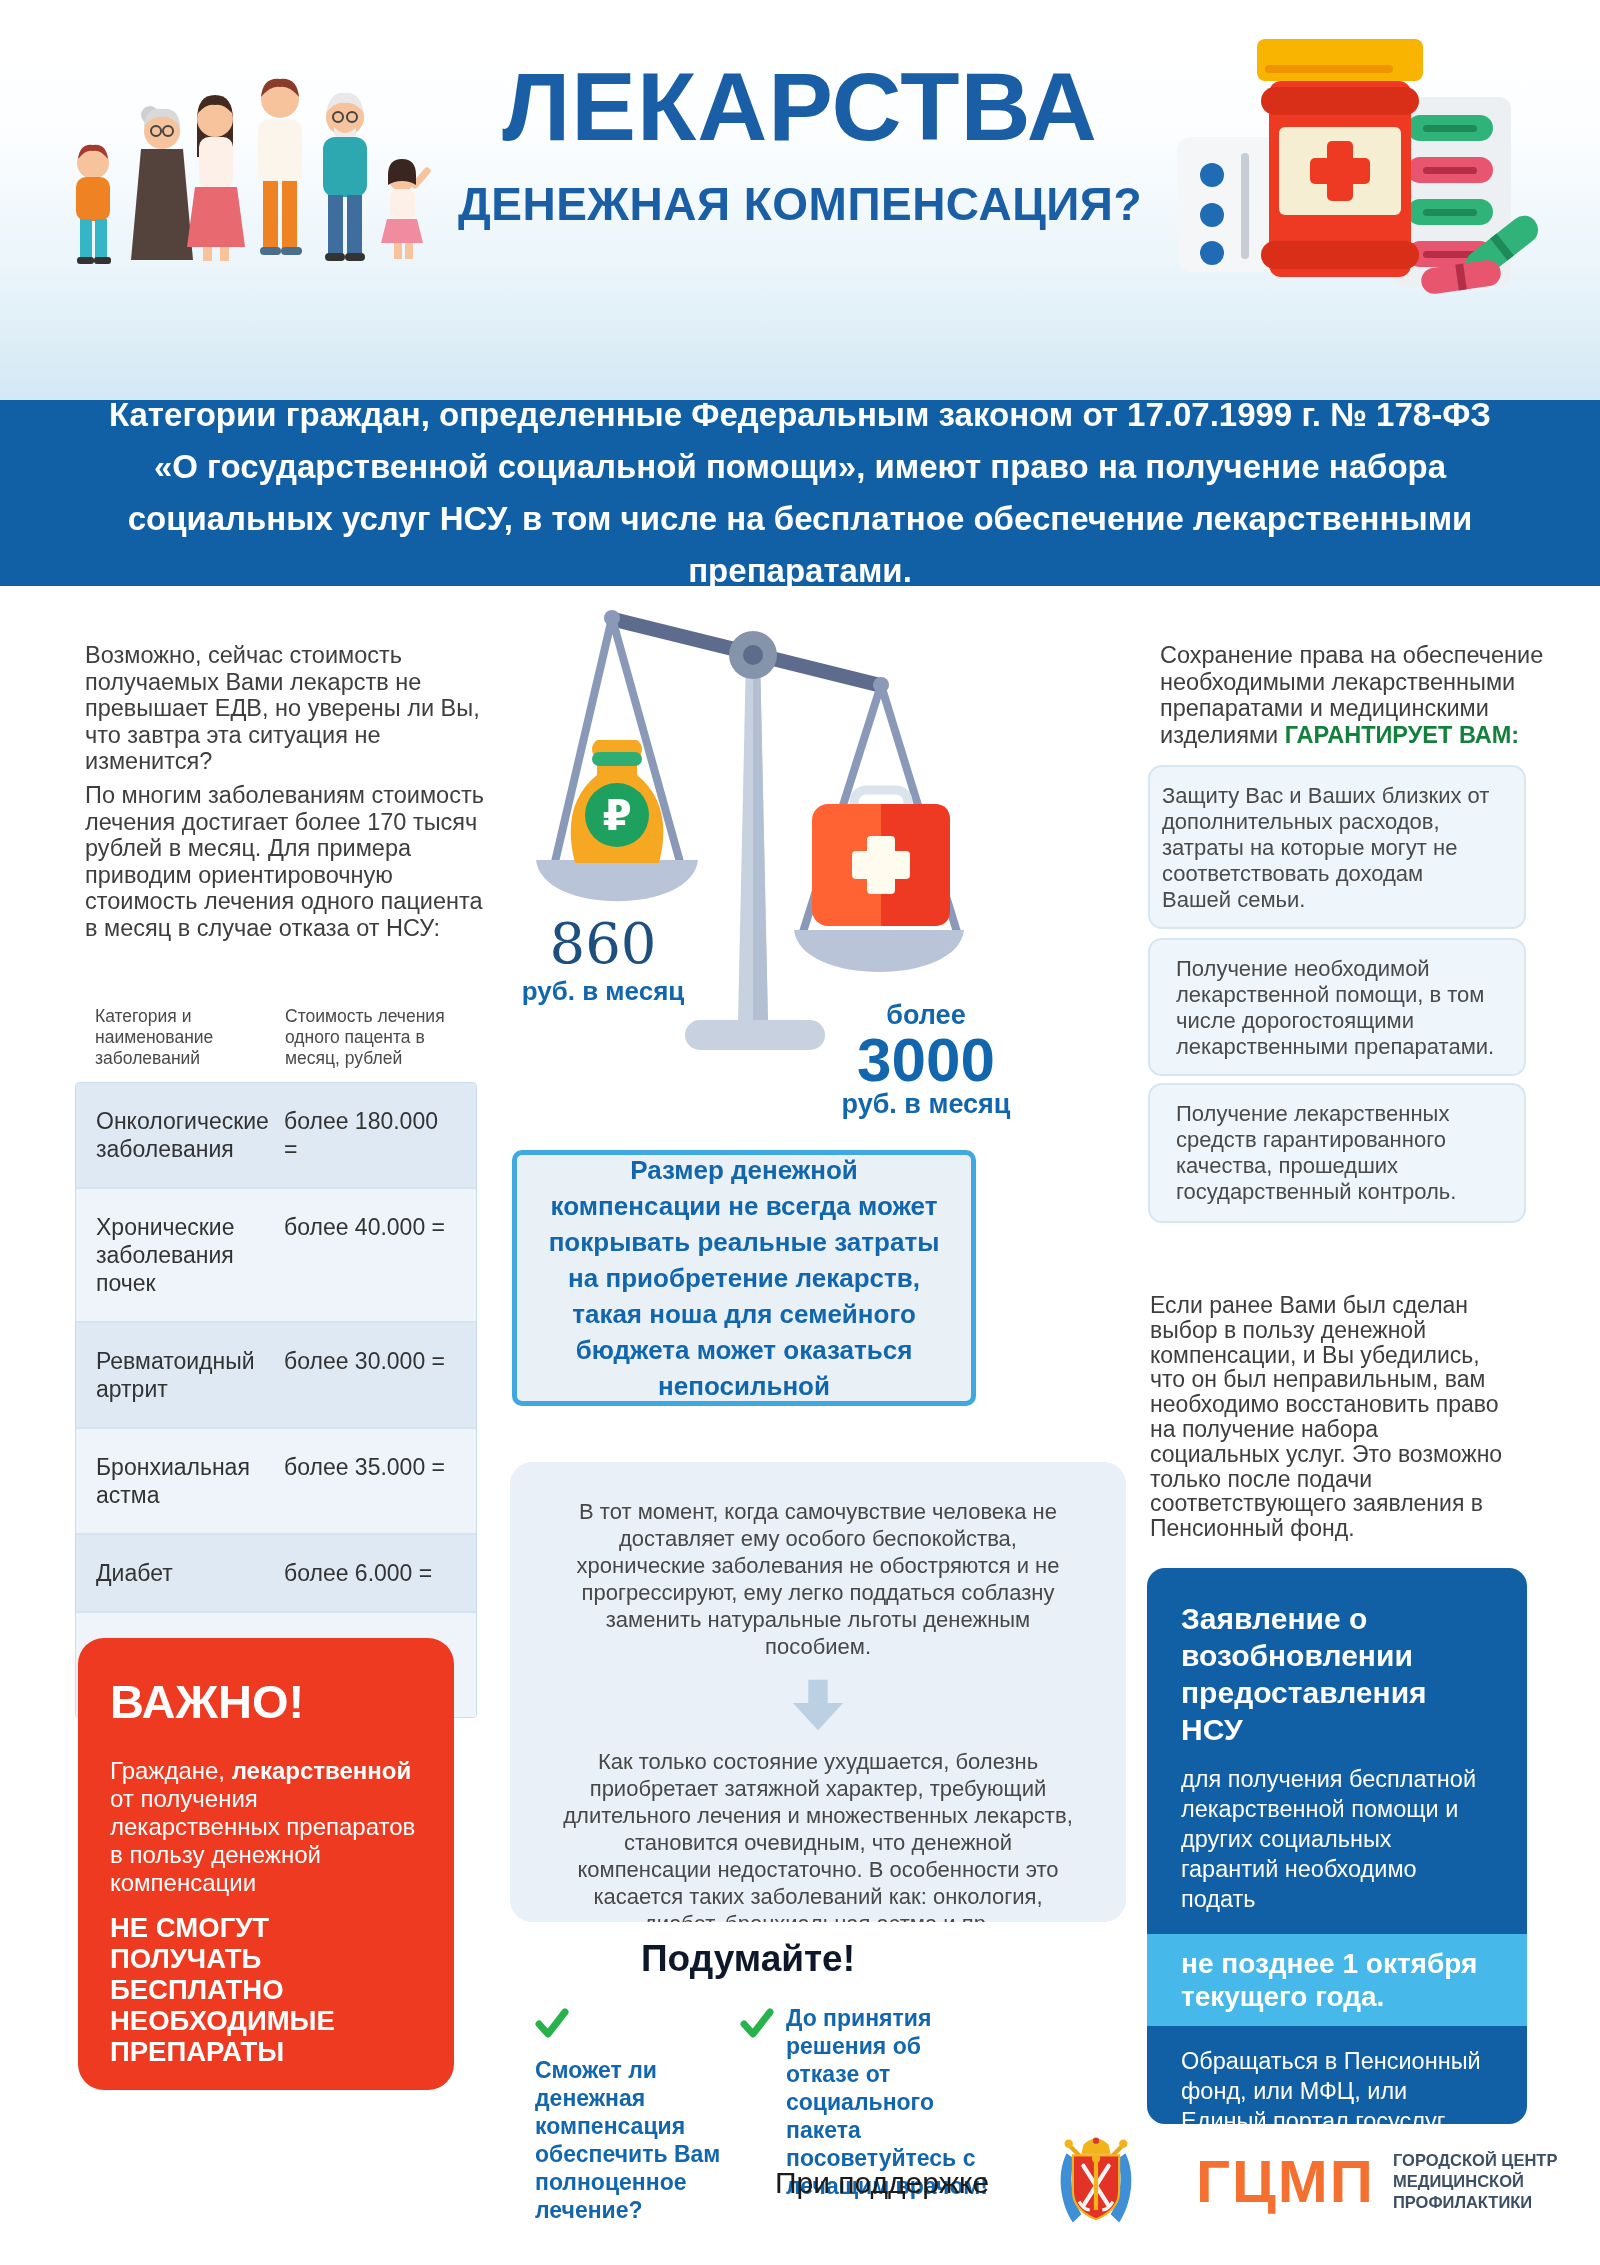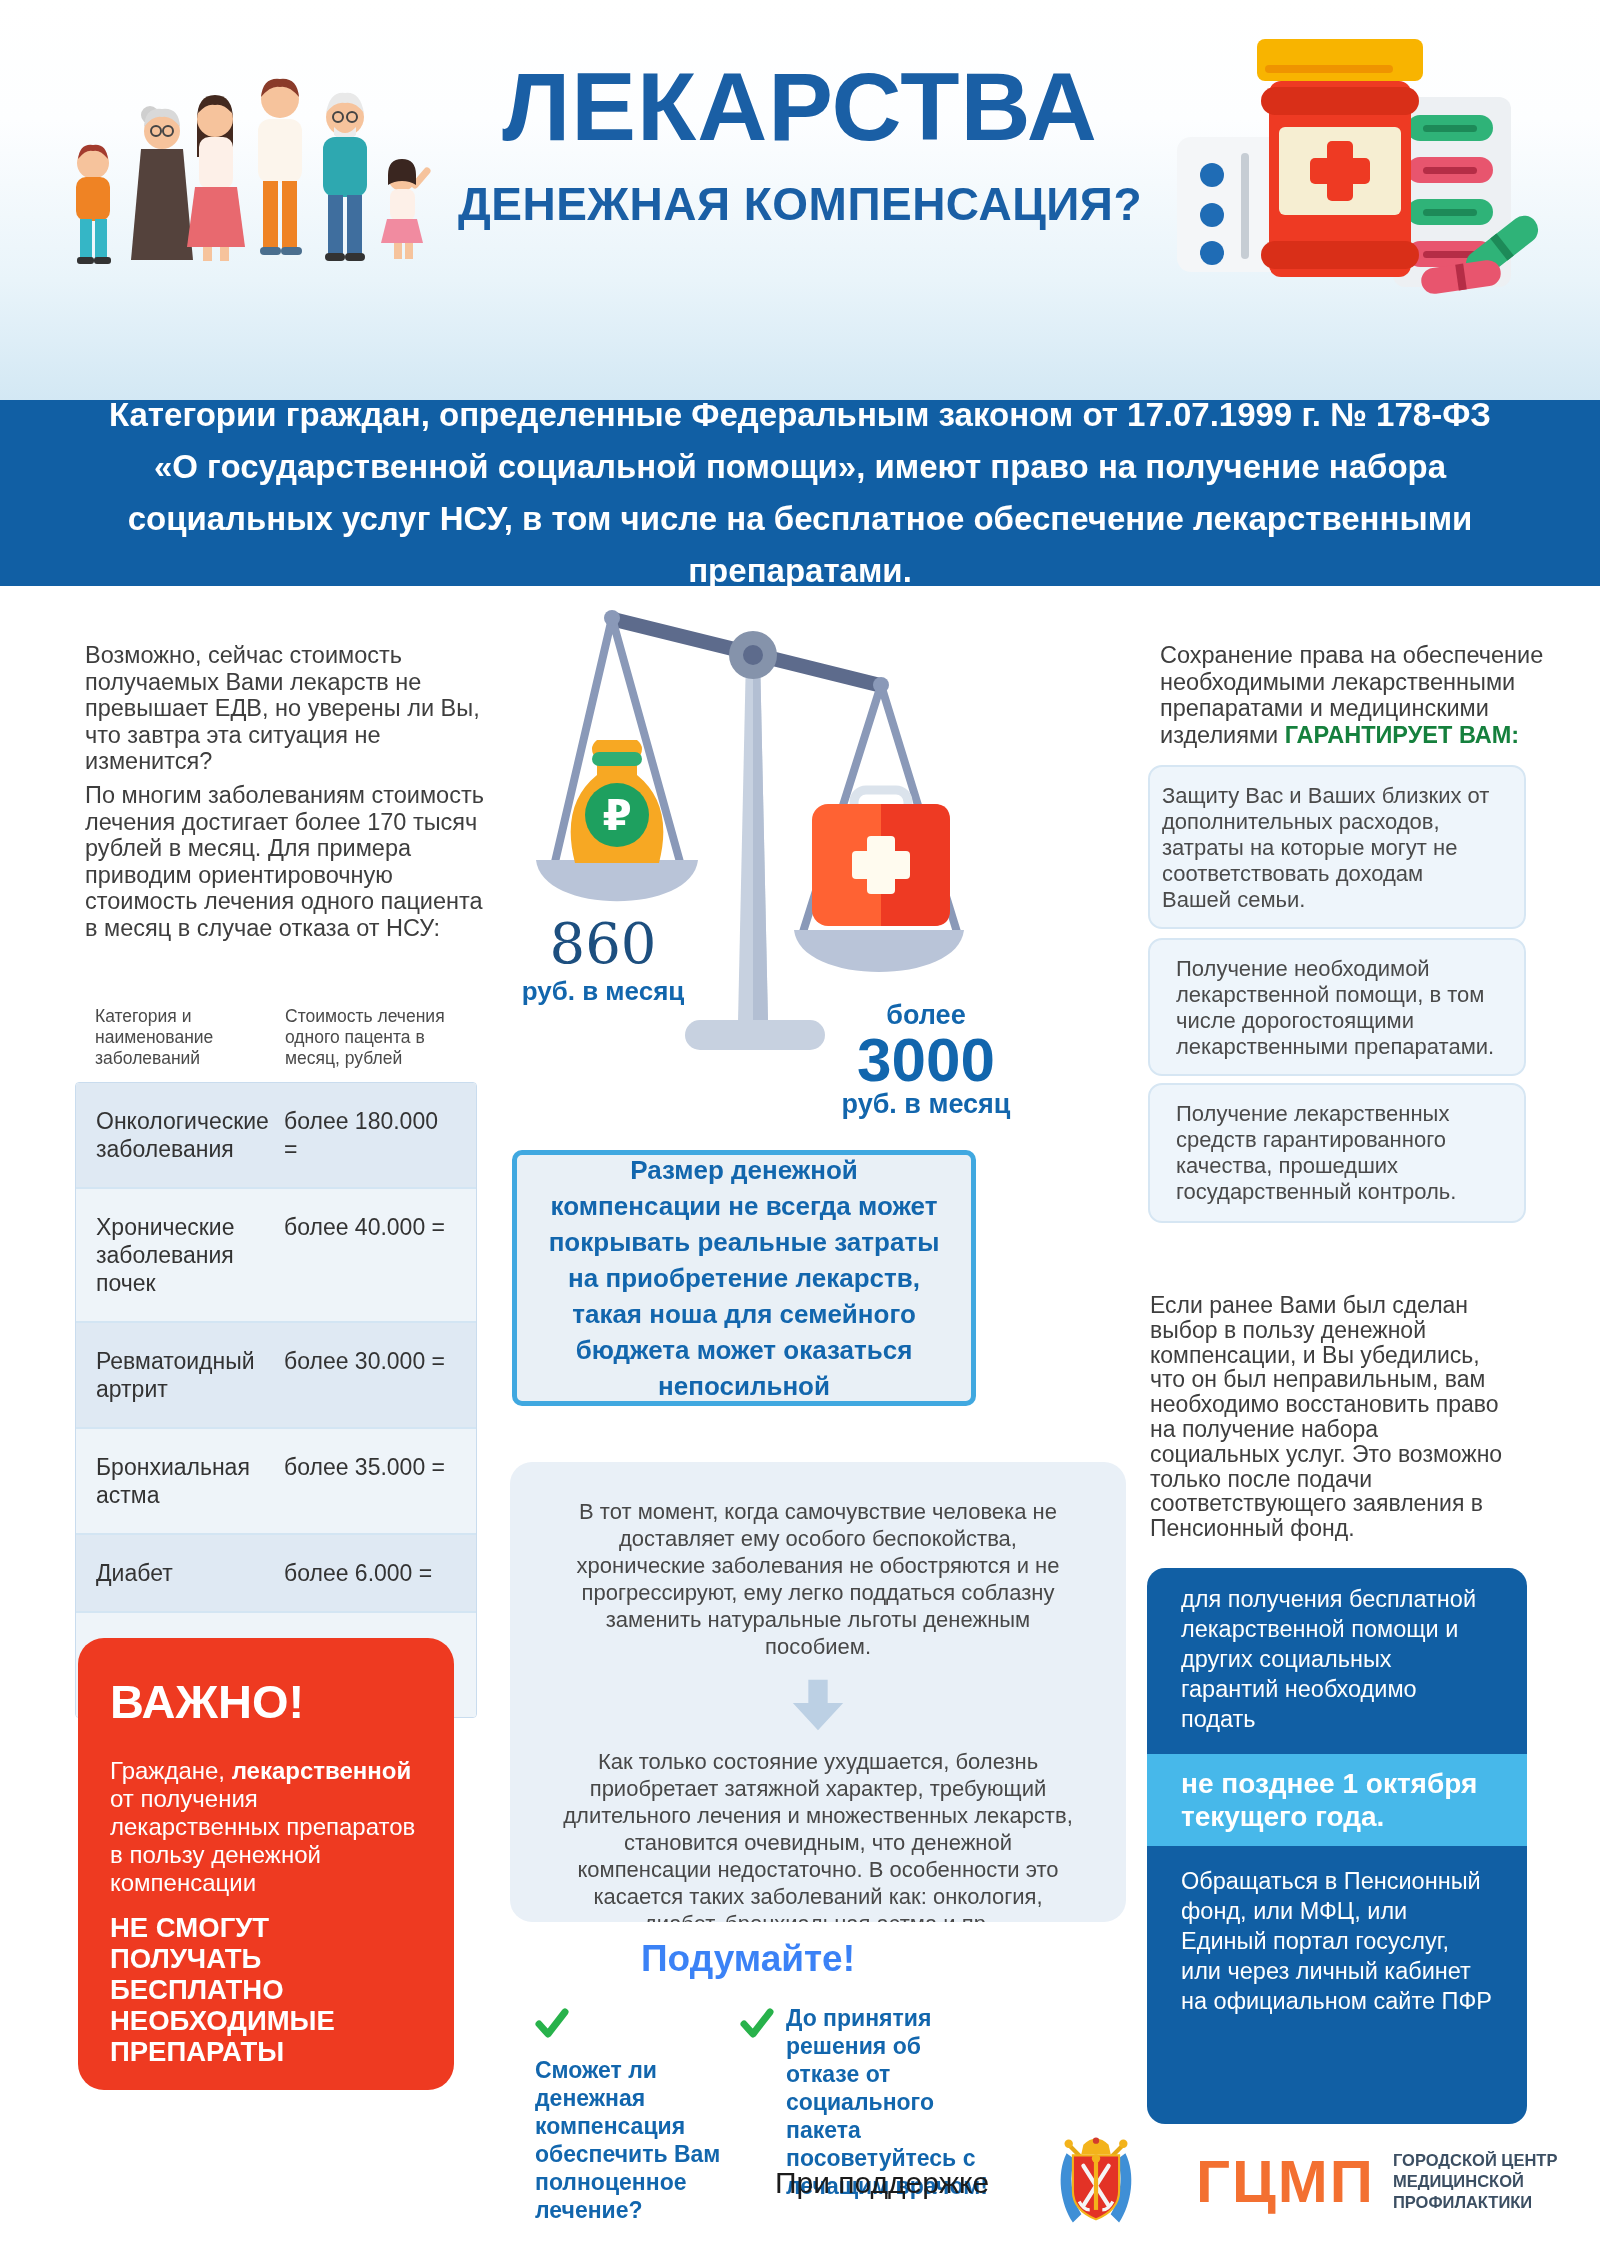--- a/index.html
+++ b/index.html
@@ -60,21 +60,21 @@
             background:#e9f0f6;border:5px solid #40a8e0;border-radius:10px;
             display:flex;align-items:center;justify-content:center;padding:16px 26px;}
   .comp-box p{margin:0;font-size:26px;line-height:36px;font-weight:700;color:#1266ad;text-align:center;}
 
   .moment-box{position:absolute;left:510px;top:1462px;width:616px;height:460px;box-sizing:border-box;
               background:#e9f0f7;border-radius:22px;padding:36px 46px;text-align:center;color:#474747;overflow:hidden;}
   .moment-box p{margin:0;font-size:22px;line-height:27px;}
   .arrow-wrap{margin:16px auto 14px;width:64px;height:58px;}
 
   .think-title{position:absolute;left:510px;top:1938px;width:476px;text-align:center;
-               font-size:37px;font-weight:800;color:#3b82f6;}
+               font-size:37px;font-weight:800;color:#0f172a;}
   .check-item{position:absolute;display:flex;gap:12px;align-items:flex-start;}
   .check1{left:535px;top:2004px;width:235px;flex-direction:column;}
   .check2{left:740px;top:2004px;width:255px;}
   .check-icon{flex:0 0 34px;margin-top:2px;}
   .check-text{font-size:23px;line-height:28px;font-weight:700;color:#1266ad;}
 
   .support{position:absolute;left:775px;top:2166px;font-size:30px;color:#1b1b1b;}
 
   .coat{position:absolute;left:1054px;top:2130px;width:84px;height:100px;}
   .gcmp{position:absolute;left:1196px;top:2150px;display:flex;gap:18px;align-items:center;}
@@ -351,20 +351,21 @@
   <div class="g-box g2">
     <p>Получение необходимой лекарственной помощи, в том числе дорогостоящими лекарственными препаратами.</p>
   </div>
   <div class="g-box g3">
     <p>Получение лекарственных средств гарантированного качества, прошедших государственный контроль.</p>
   </div>
 
   <p class="r-restore">Если ранее Вами был сделан выбор в пользу денежной компенсации, и Вы убедились, что он был неправильным, вам необходимо восстановить право на получение набора социальных услуг. Это возможно только после подачи соответствующего заявления в Пенсионный фонд.</p>
 
   <div class="app-box">
+    <div class="app-title">Заявление о возобновлении предоставления НСУ</div>
     <div class="app-body">для получения бесплатной лекарственной помощи и других социальных гарантий необходимо подать</div>
     <div class="app-band">не позднее 1 октября текущего года.</div>
     <div class="app-bottom">Обращаться в Пенсионный фонд, или МФЦ, или Единый портал госуслуг, или через личный кабинет на официальном сайте ПФР</div>
   </div>
 
   <div class="support">При поддержке</div>
 
   <svg class="coat" viewBox="0 0 80 95" aria-hidden="true">
     <path d="M12,22 C2,42 6,70 18,88 L26,80 C16,64 14,42 20,28 Z" fill="#3f8fd6"></path>
     <path d="M68,22 C78,42 74,70 62,88 L54,80 C64,64 66,42 60,28 Z" fill="#3f8fd6"></path>

